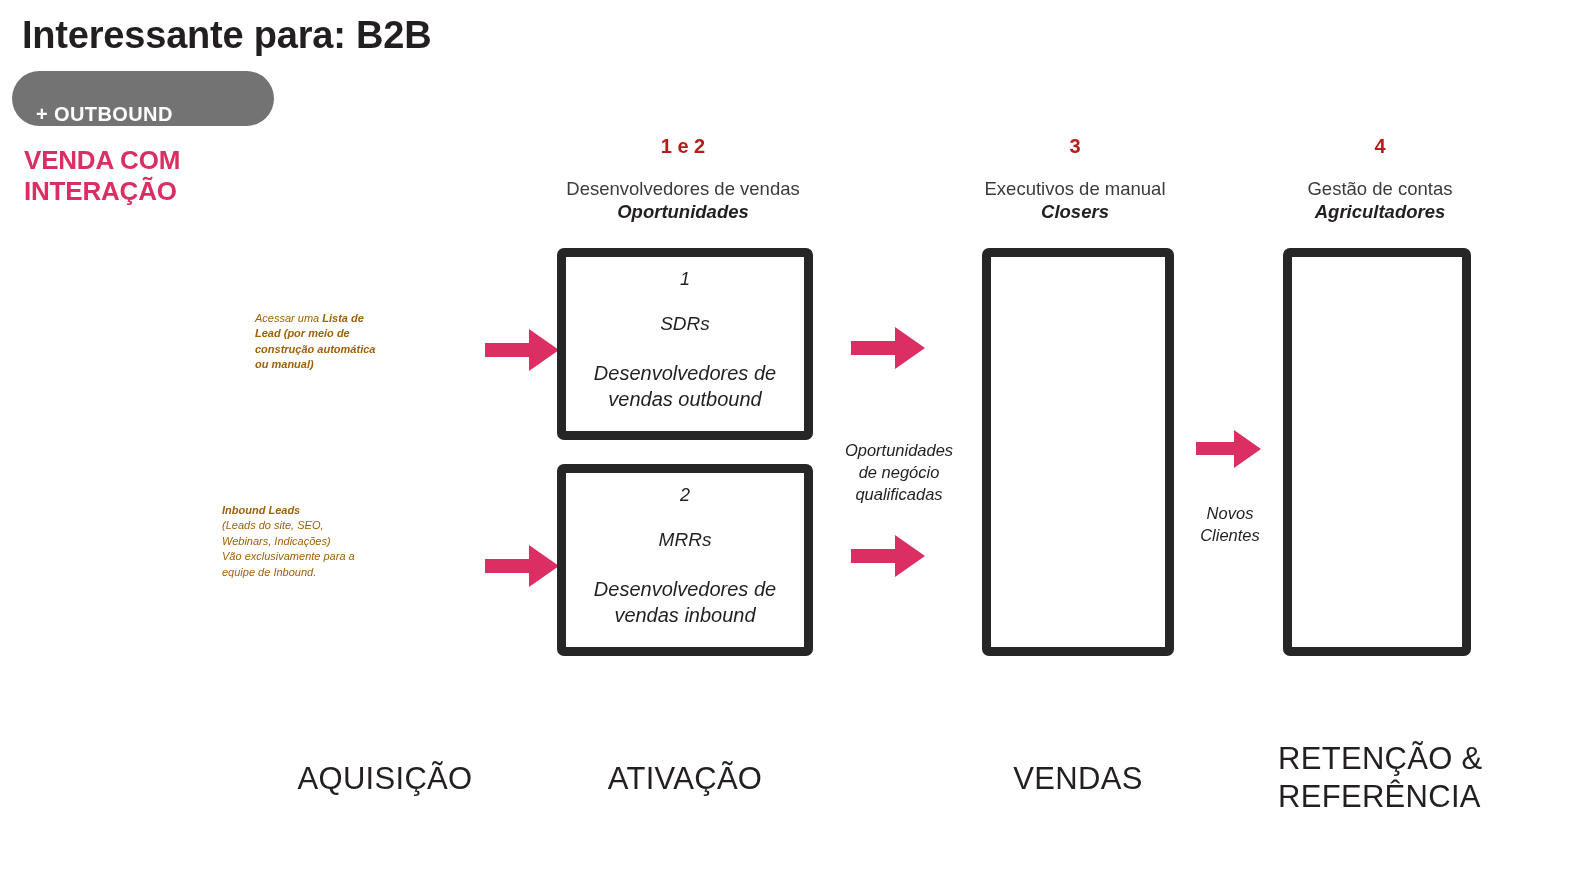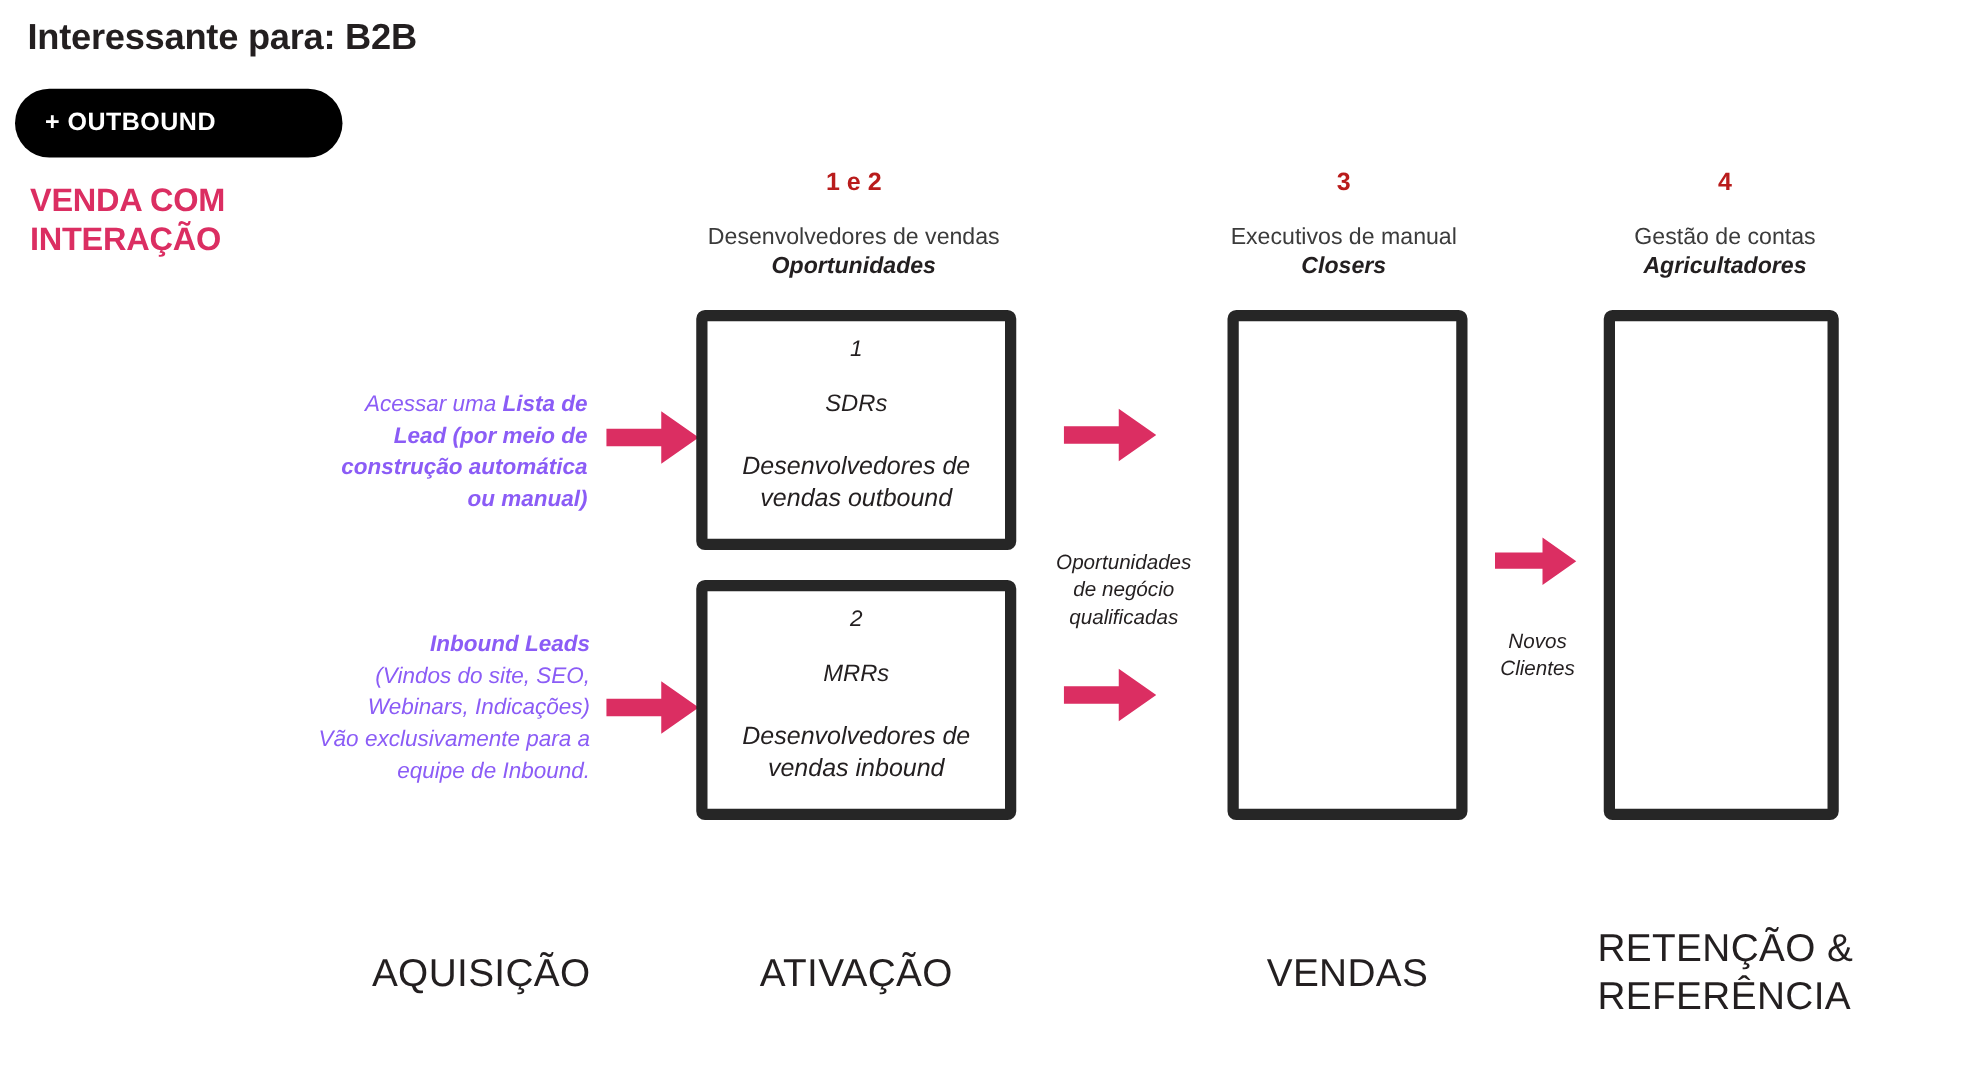--- a/index.html
+++ b/index.html
@@ -17,37 +17,37 @@
     position: relative;
     width: 1578px;
     height: 870px;
   }
 
   
   #page-title {
     position: absolute;
     left: 22px;
     top: 14px;
-    font-size: 29px;
+    font-size: 38px;
     font-weight: bold;
     letter-spacing: -0.2px;
     color: #231f20;
     white-space: nowrap;
   }
 
   #outbound-pill {
     position: absolute;
     left: 12px;
     top: 71px;
     width: 262px;
     height: 55px;
-    background: #000000;
+    background: #737373;
     border-radius: 28px;
     display: flex;
-    align-items: center;
+    align-items: flex-end;
     padding-left: 24px;
   }
   #outbound-pill .pill-text {
     color: #ffffff;
     font-size: 20px;
     font-weight: bold;
     letter-spacing: 0.4px;
     white-space: nowrap;
   }
 
@@ -132,25 +132,24 @@
   }
 
   #box-sdr  { left: 557px; top: 248px; width: 256px; height: 192px; }
   #box-mrr  { left: 557px; top: 464px; width: 256px; height: 192px; }
   #box-ae   { left: 982px; top: 248px; width: 192px; height: 408px; }
   #box-am   { left: 1283px; top: 248px; width: 188px; height: 408px; }
 
   
   .annot {
     position: absolute;
-    text-align: right;
-    font-size: 18px;
+    font-size: 11px;
     font-style: italic;
     line-height: 1.40;
-    color: #8b5cf6;
+    color: #a16207;
   }
   .annot b { font-weight: bold; font-style: italic; }
 
   #annot-outbound { left: 255px; top: 311px; width: 215px; }
   #annot-inbound  { left: 222px; top: 503px; width: 250px; }
 
   
   #annot-oportunidades {
     position: absolute;
     left: 824px;
@@ -236,21 +235,21 @@
 
   <div class="annot" id="annot-outbound">
     <span>Acessar uma </span><b>Lista de</b><br>
     <b>Lead (por meio de</b><br>
     <b>construção automática</b><br>
     <b>ou manual)</b>
   </div>
 
   <div class="annot" id="annot-inbound">
     <b>Inbound Leads</b><br>
-    <span>(Vindos do site, SEO,</span><br>
+    <span>(Leads do site, SEO,</span><br>
     <span>Webinars, Indicações)</span><br>
     <span>Vão exclusivamente para a</span><br>
     <span>equipe de Inbound.</span>
   </div>
 
   <span class="arrow" id="arrow-1">
     <svg width="75" height="46" viewBox="0 0 75 46">
         <path d="M0 16 H44 V2 L74 23 L44 44 V30 H0 Z" fill="#DB2E62"></path>
       </svg>
   </span>

